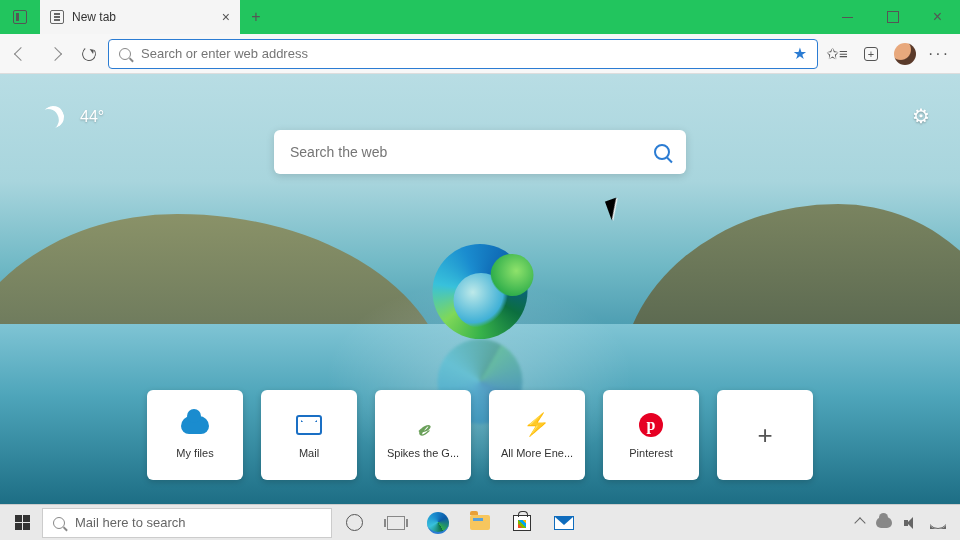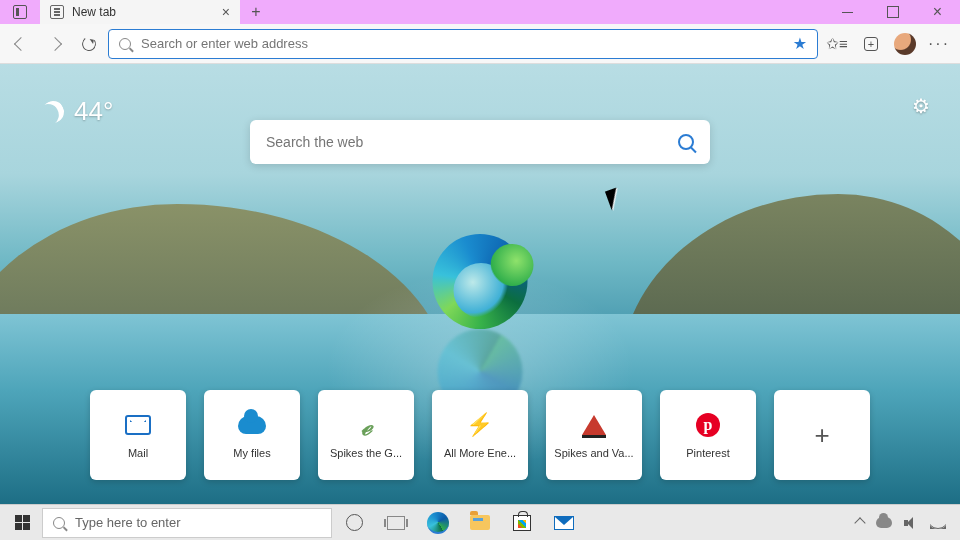--- a/index.html
+++ b/index.html
@@ -1,20 +1,20 @@
 <!DOCTYPE html>
 <html><head>
 <meta charset="utf-8">
 <style>
   * { box-sizing: border-box; margin: 0; padding: 0; font-family: "Segoe UI", Arial, sans-serif; }
   html, body { width: 960px; height: 540px; overflow: hidden; }
   body { background: #e8e8e8; display: flex; flex-direction: column; }
 
   
-  .titlebar { height: 24px; background: #f0abfc; display: flex; align-items: stretch; }
+  .titlebar { height: 34px; background: #22c55e; display: flex; align-items: stretch; }
   .titlebar-left { width: 40px; display: flex; align-items: center; justify-content: center; }
   .set-aside { width: 14px; height: 14px; border: 1.5px solid #555; border-radius: 2px; position: relative; }
   .set-aside::after { content: ""; position: absolute; left: 2px; top: 2px; bottom: 2px; width: 3px; background: #555; }
   .tab { background: #f5f5f5; display: flex; align-items: center; padding: 0 10px; gap: 8px; width: 200px; font-size: 12px; color: #333; position: relative; }
   .tab-icon { width: 14px; height: 14px; border: 1.5px solid #666; border-radius: 2px; display: flex; align-items: center; justify-content: center; }
   .tab-icon::before { content: ""; width: 6px; height: 1.5px; background: #666; box-shadow: 0 3px 0 #666, 0 -3px 0 #666; }
   .tab-close { font-size: 14px; color: #555; margin-left: auto; cursor: pointer; }
   .tab-add { width: 32px; display: flex; align-items: center; justify-content: center; font-size: 16px; color: #555; cursor: pointer; }
   .titlebar-spacer { flex: 1; }
   .win-controls { display: flex; }
@@ -45,25 +45,25 @@
   
   .content {
     flex: 1; position: relative; overflow: hidden;
     background: linear-gradient(180deg, #b8dde4 0%, #a8d5dd 25%, #6fb8c5 45%, #4a9bb0 60%, #2e7a8f 100%);
   }
   .hills-left { position: absolute; left: -50px; top: 140px; width: 500px; height: 200px; background: linear-gradient(180deg, #8a9268 0%, #5a6a55 100%); border-radius: 50% 60% 0 0 / 100% 100% 0 0; }
   .hills-right { position: absolute; right: -60px; top: 130px; width: 400px; height: 200px; background: linear-gradient(180deg, #7a8460 0%, #4a5a48 100%); border-radius: 60% 50% 0 0 / 100% 100% 0 0; }
   .water { position: absolute; left: 0; right: 0; top: 250px; bottom: 0; background: linear-gradient(180deg, #7fc4d4 0%, #4ea5ba 40%, #1d6e85 100%); }
   .water::before { content: ""; position: absolute; left: 50%; top: -120px; width: 500px; height: 350px; transform: translateX(-50%); background: radial-gradient(ellipse 220px 140px at 50% 50%, rgba(255,255,255,0.25), transparent 70%); }
 
-  .weather { position: absolute; left: 42px; top: 32px; display: flex; align-items: center; gap: 10px; color: #fff; font-size: 26px; text-shadow: 0 1px 2px rgba(0,0,0,0.25); }
+  .weather { position: absolute; left: 42px; top: 32px; display: flex; align-items: center; gap: 16px; color: #fff; font-size: 16px; text-shadow: 0 1px 2px rgba(0,0,0,0.25); }
   .moon { width: 22px; height: 22px; border-radius: 50%; box-shadow: inset -6px 0 0 0 #fff; transform: rotate(-30deg); }
   .gear { position: absolute; right: 30px; top: 30px; color: #fff; font-size: 20px; text-shadow: 0 1px 2px rgba(0,0,0,0.3); cursor: pointer; }
 
-  .center-search { position: absolute; left: 50%; top: 56px; transform: translateX(-50%); width: 460px; height: 44px; background: #fff; border-radius: 6px; box-shadow: 0 2px 8px rgba(0,0,0,0.15); display: flex; align-items: center; padding: 0 16px; gap: 14px; }
+  .center-search { position: absolute; left: 50%; top: 56px; transform: translateX(-50%); width: 412px; height: 44px; background: #fff; border-radius: 6px; box-shadow: 0 2px 8px rgba(0,0,0,0.15); display: flex; align-items: center; padding: 0 16px; gap: 14px; }
   .center-search input { flex: 1; border: none; outline: none; font-size: 14px; color: #333; }
   .big-search-glyph { width: 16px; height: 16px; border: 2px solid #2b7cd3; border-radius: 50%; position: relative; }
   .big-search-glyph::after { content: ""; position: absolute; width: 7px; height: 2px; background: #2b7cd3; bottom: -3px; right: -5px; transform: rotate(45deg); }
 
   .edge-logo { position: absolute; left: 50%; top: 170px; transform: translateX(-50%); width: 95px; height: 95px; }
   .edge-logo .swirl { width: 100%; height: 100%; border-radius: 50%; background: conic-gradient(from 120deg, #0b6e3f 0deg, #38b34a 60deg, #7fd858 110deg, #38c1db 160deg, #1a8ccf 220deg, #0a5aa8 300deg, #0b6e3f 360deg); position: relative; }
   .edge-logo .swirl::before { content: ""; position: absolute; left: 22%; top: 30%; width: 58%; height: 58%; border-radius: 50%; background: radial-gradient(circle at 35% 35%, #bde9e9 0%, #3fb0d6 60%, transparent 70%); }
   .edge-logo .swirl::after { content: ""; position: absolute; right: -6%; top: 10%; width: 45%; height: 45%; border-radius: 50%; background: radial-gradient(circle at 60% 40%, #8fe26b 0%, #2fae4b 70%, transparent 75%); }
   .reflection { position: absolute; left: 50%; top: 265px; transform: translateX(-50%) scaleY(-1); width: 85px; height: 85px; opacity: 0.35; filter: blur(1.5px); }
 
@@ -187,47 +187,41 @@
     </div>
   <div class="reflection">
       <div class="swirl" style="width:100%;height:100%;border-radius:50%;background:conic-gradient(from 150deg,#0b6e3f,#38c1db,#1a8ccf,#0a5aa8,#2fae4b);"></div>
     </div>
 
   <div class="cursor"></div>
 
   <div class="tiles">
     <div class="tile">
       <div class="tile-icon">
+          <div class="ic-cloud"></div>
+        </div>
+      <div class="tile-label">My files</div>
+    </div>
+    <div class="tile">
+      <div class="tile-icon">
           <div class="ic-mail"></div>
         </div>
       <div class="tile-label">Mail</div>
     </div>
     <div class="tile">
       <div class="tile-icon">
-          <div class="ic-cloud"></div>
-        </div>
-      <div class="tile-label">My files</div>
-    </div>
-    <div class="tile">
-      <div class="tile-icon">
           <span class="ic-swirl">ℯ</span>
         </div>
       <div class="tile-label">Spikes the G...</div>
     </div>
     <div class="tile">
       <div class="tile-icon">
           <span class="ic-bolt">⚡</span>
         </div>
       <div class="tile-label">All More Ene...</div>
-    </div>
-    <div class="tile">
-      <div class="tile-icon">
-          <div class="ic-pyramid"></div>
-        </div>
-      <div class="tile-label">Spikes and Va...</div>
     </div>
     <div class="tile">
       <div class="tile-icon">
           <div class="ic-pin">p</div>
         </div>
       <div class="tile-label">Pinterest</div>
     </div>
     <div class="tile">
       <div class="tile-add">+</div>
     </div>
@@ -238,21 +232,21 @@
   <div class="start">
     <div class="winlogo">
         <span></span>
         <span></span>
         <span></span>
         <span></span>
       </div>
   </div>
   <div class="searchbox">
     <div class="search-glyph"></div>
-    <span>Type here to enter</span>
+    <span>Mail here to search</span>
   </div>
   <div class="tb-app">
       <div class="cortana-ring"></div>
     </div>
   <div class="tb-app">
       <div class="taskview"></div>
     </div>
   <div class="tb-app">
       <div class="app-edge"></div>
     </div>

